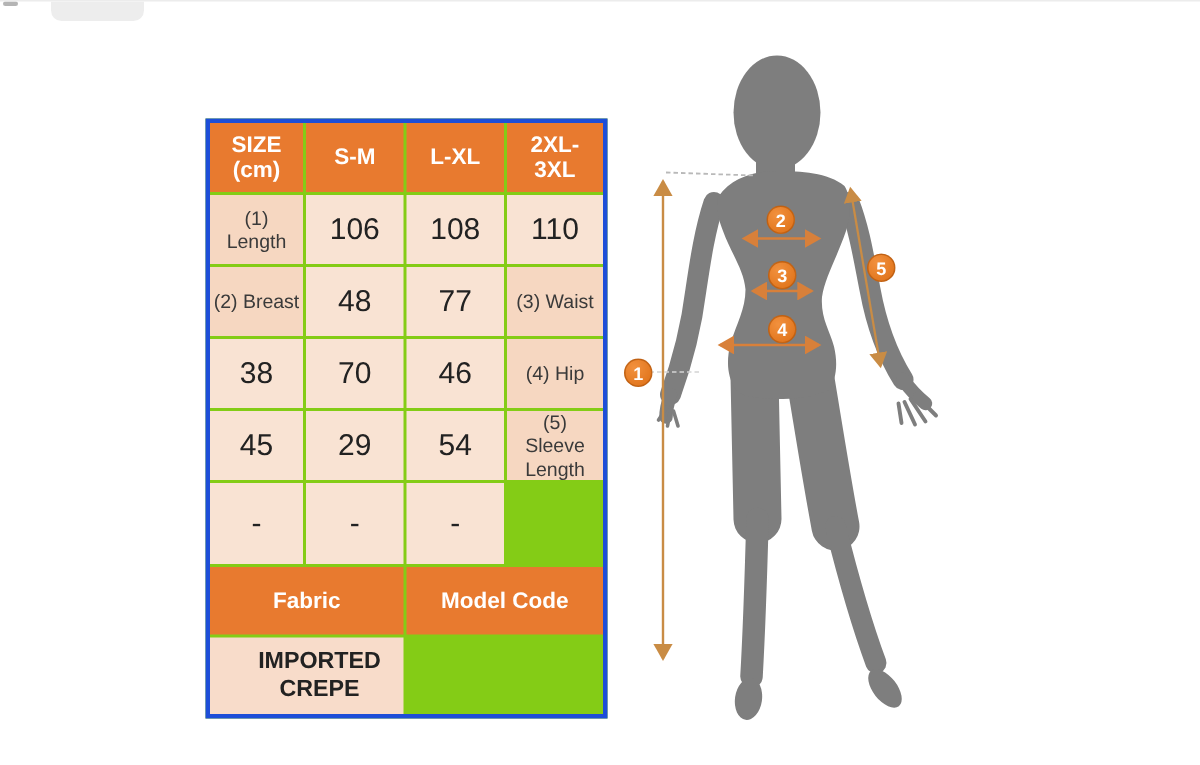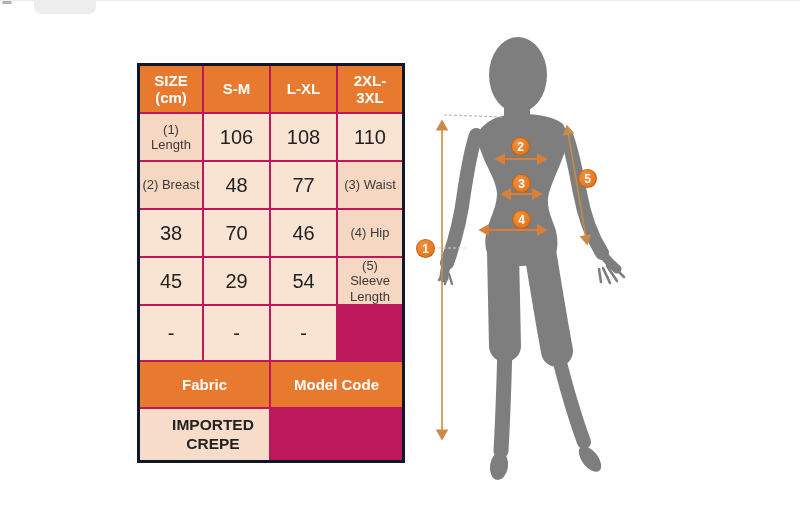--- a/index.html
+++ b/index.html
@@ -7,25 +7,25 @@
     width:800px;height:510px;position:relative;overflow:hidden;
     background:#ffffff;font-family:"Liberation Sans","DejaVu Sans",sans-serif;
     border-top:1px solid #ececec;
   }
   
   .top-tab{position:absolute;left:34px;top:0;width:62px;height:13px;background:#ededed;border-radius:0 0 7px 7px;}
   .top-smudge{position:absolute;left:2px;top:0;width:10px;height:3px;background:#777;opacity:.55;border-radius:2px;}
 
   
   .size-table{
-    position:absolute;left:137px;top:62px;
+    position:absolute;left:137px;top:78px;
     display:grid;
     grid-template-columns:62px 65px 65px 64px;
     grid-template-rows:46px 46px 46px 46px 46px 54px 45px 51px;
-    gap:2px;background:#be185d;border:3px solid #0f172a;
+    gap:2px;background:#84cc16;border:3px solid #1d4ed8;
   }
   .cell{display:flex;flex-direction:column;align-items:center;justify-content:center;text-align:center;}
   .th{background:#e87a2f;color:#ffffff;font-weight:bold;font-size:15px;line-height:1.15;}
   .td-label{background:#f6d7c1;color:#3a3a3a;font-size:13px;line-height:1.18;}
   .td-val{background:#f9e3d3;color:#222222;font-size:20px;}
   .info-label{background:#f8dcca;color:#222222;padding-left:17px;}
   .fabric-val{font-size:15.5px;font-weight:bold;line-height:1.2;}
   .code-val{font-size:19px;}
   .lbl-line{display:block;}
 

